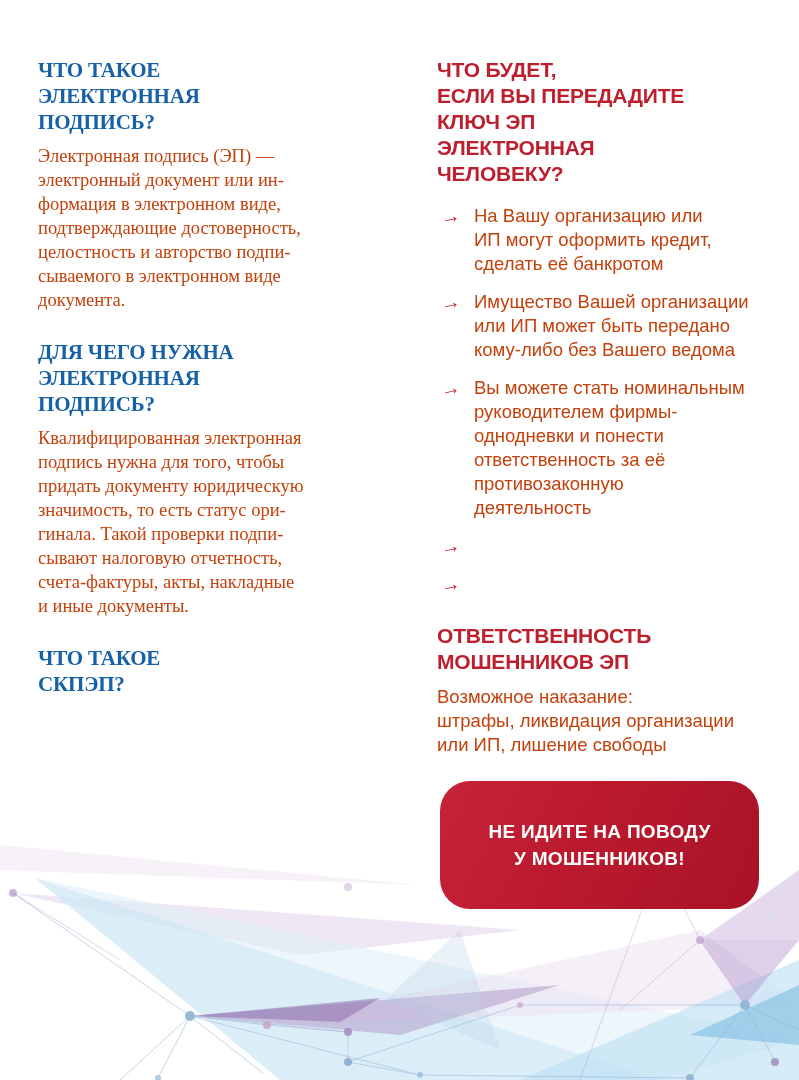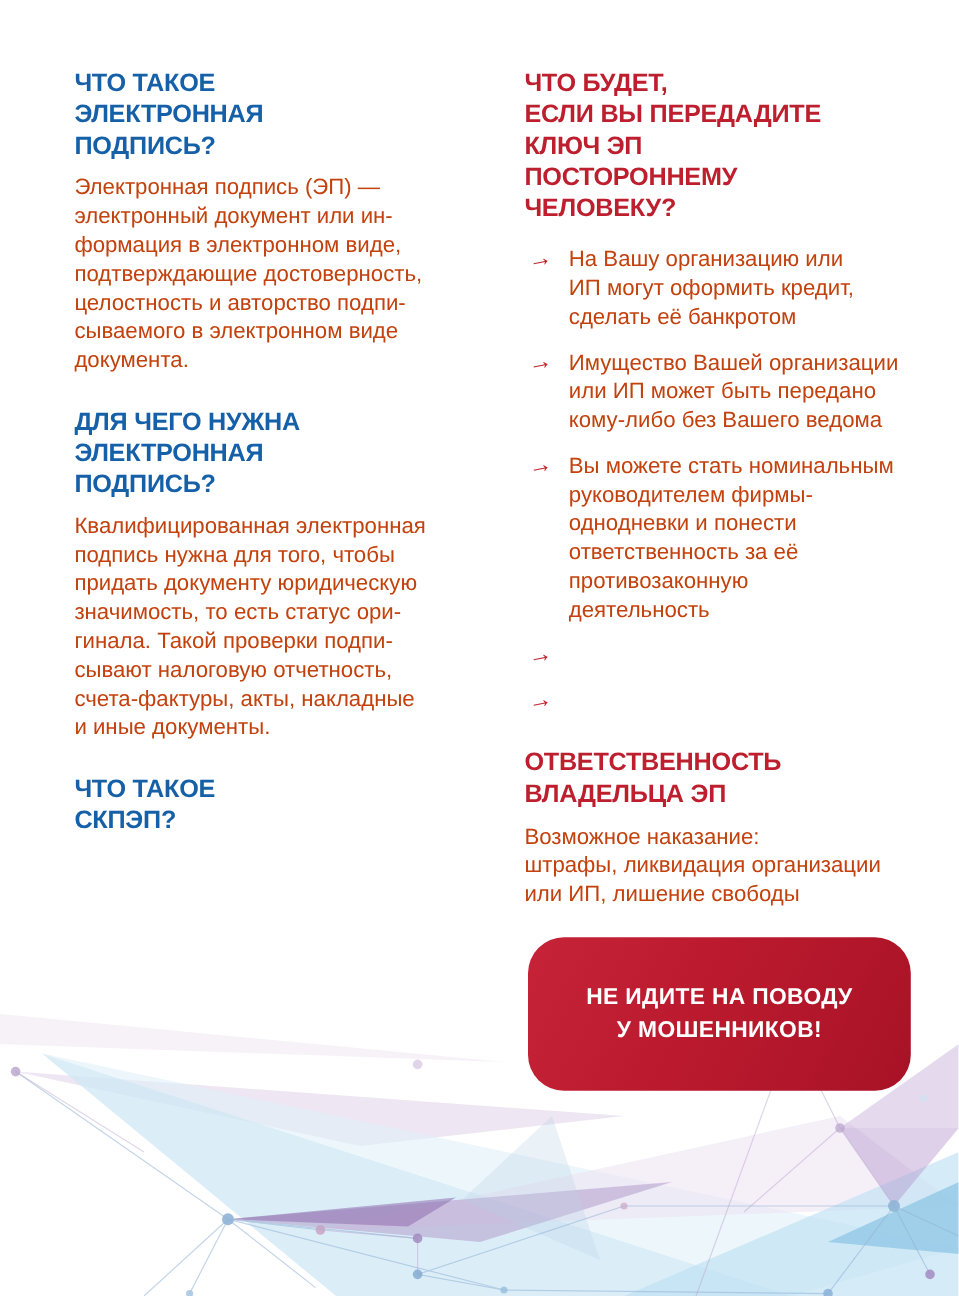--- a/index.html
+++ b/index.html
@@ -22,21 +22,21 @@
     height: 270px;
     z-index: 0;
     pointer-events: none;
   }
 
   .col {
     position: absolute;
     top: 57px;
     z-index: 1;
   }
-  .col-left  { left: 62px;  width: 352px; }
+  .col-left  { left: 38px;  width: 352px; font-family: Liberation Serif, serif; }
   .col-right { left: 437px; width: 334px; }
 
   .heading {
     font-weight: bold;
     font-size: 21px;
     line-height: 26px;
     letter-spacing: -0.2px;
     white-space: pre-line;
   }
   .heading-blue { color: #1660a8; }
@@ -194,21 +194,21 @@
 СКПЭП?</h2>
     </div>
 
   </div>
 
   <div class="col col-right">
 
     <h2 class="heading heading-red">ЧТО БУДЕТ,
 ЕСЛИ ВЫ ПЕРЕДАДИТЕ
 КЛЮЧ ЭП
-ПОСТОРОННЕМУ
+ЭЛЕКТРОННАЯ
 ЧЕЛОВЕКУ?</h2>
 
     <ul class="bullet-list">
       <li class="bullet-item">
         <span class="bullet-arrow"><span>→</span></span>
         <span class="bullet-text body-text">На Вашу организацию или
 ИП могут оформить кредит,
 сделать её банкротом</span>
       </li>
       <li class="bullet-item">
@@ -229,21 +229,21 @@
       <li class="bullet-item">
         <span class="bullet-arrow"><span>→</span></span>
       </li>
       <li class="bullet-item">
         <span class="bullet-arrow"><span>→</span></span>
       </li>
     </ul>
 
     <div class="resp">
       <h2 class="heading heading-red">ОТВЕТСТВЕННОСТЬ
-ВЛАДЕЛЬЦА ЭП</h2>
+МОШЕННИКОВ ЭП</h2>
       <p class="body-text">Возможное наказание:
 штрафы, ликвидация организации
 или ИП, лишение свободы</p>
     </div>
 
     <div class="banner">
       <span class="banner-text">НЕ ИДИТЕ НА ПОВОДУ
 У МОШЕННИКОВ!</span>
     </div>
 

